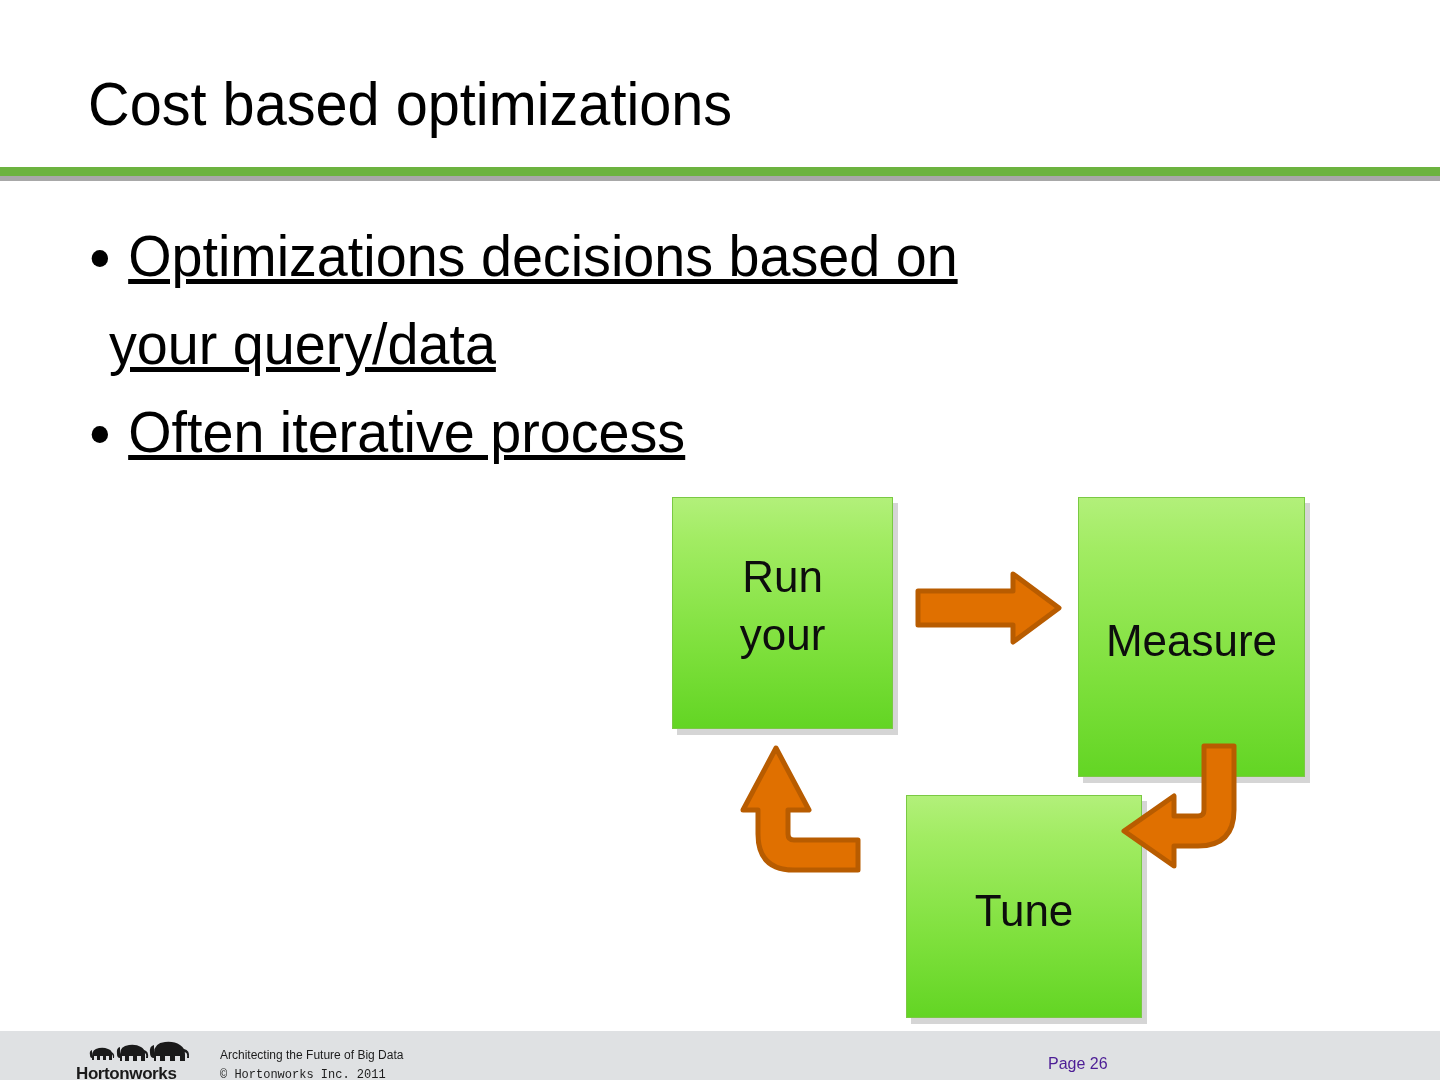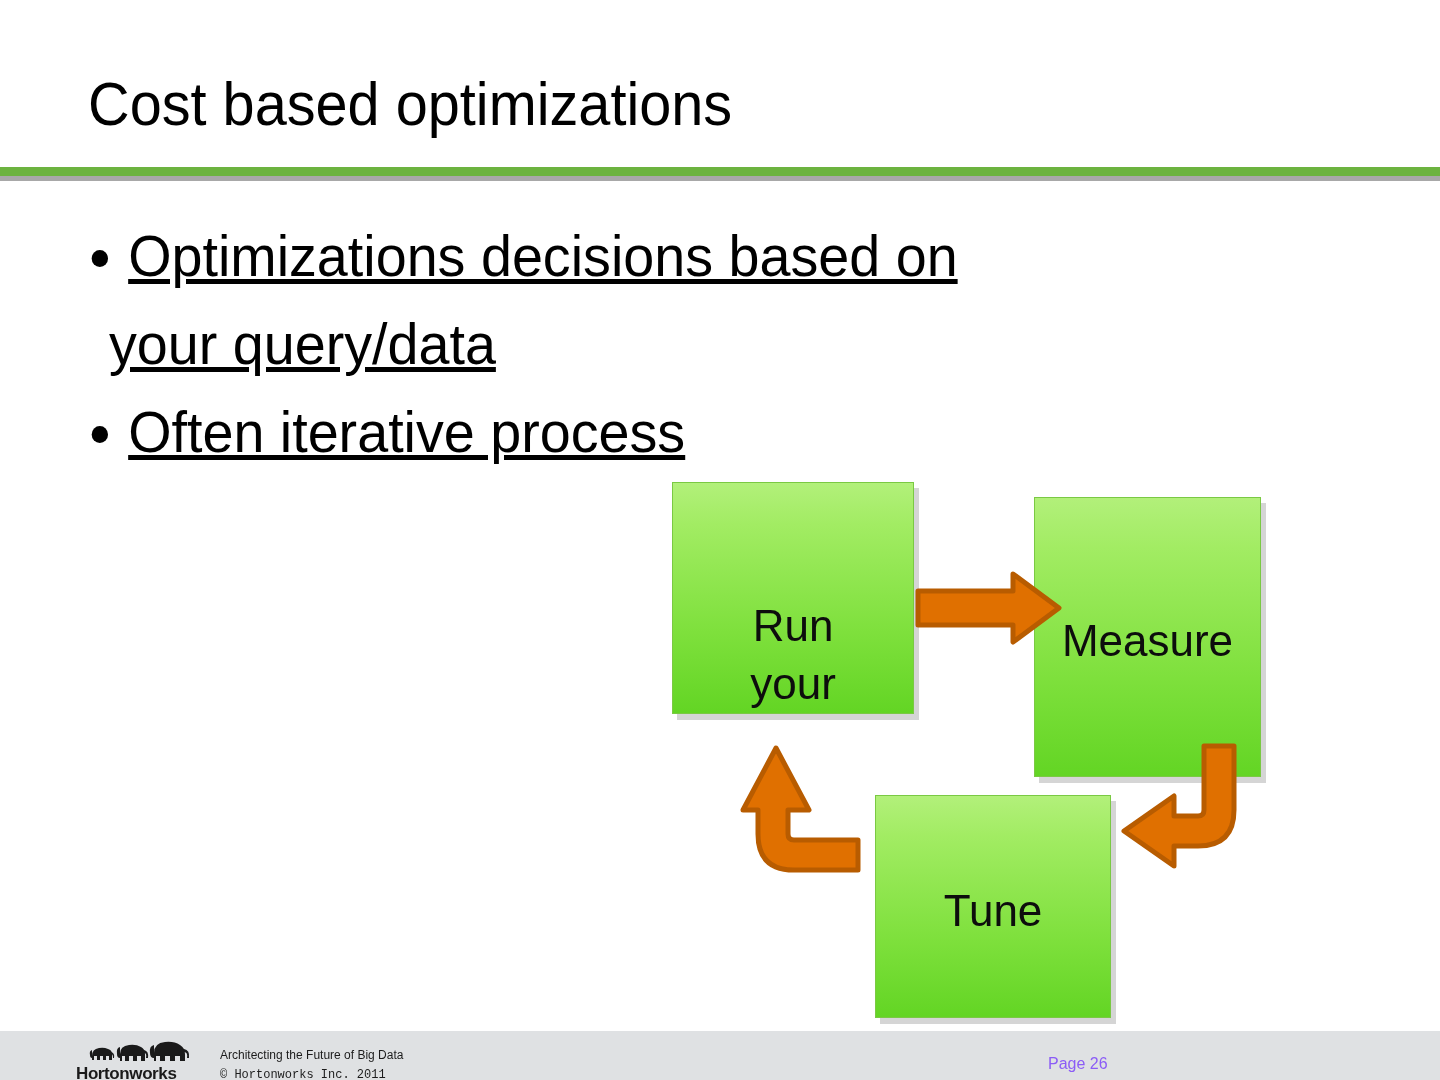--- a/index.html
+++ b/index.html
@@ -109,40 +109,39 @@
   }
   .proc-label {
     font-size: 44px;
     line-height: 58px;
     color: #0d0d0d;
     text-align: center;
     font-family: "Liberation Sans", sans-serif;
   }
   #box-run {
     left: 672px;
-    top: 466px;
-    width: 242px;
+    top: 481px;
+    width: 221px;
     height: 232px;
-    align-items: flex-end;
   }
   #box-run .proc-label {
     margin-top: -14px;
   }
   #box-measure {
-    left: 1034px;
+    left: 1078px;
     top: 481px;
     width: 227px;
     height: 280px;
     align-items: center;
   }
   #box-measure .proc-label {
     margin-top: 8px;
   }
   #box-tune {
-    left: 875px;
+    left: 906px;
     top: 779px;
     width: 236px;
     height: 223px;
   }
   #box-tune .proc-label {
     margin-top: 8px;
   }
 
   .arrow-svg {
     position: absolute;
@@ -204,21 +203,21 @@
     line-height: 22px;
     color: #1c1c1c;
     font-family: Liberation Mono, monospace;
   }
   #page-number {
     position: absolute;
     left: 1048px;
     top: 1038px;
     font-size: 16px;
     line-height: 20px;
-    color: #8b5cf6;
+    color: #4c1d95;
     font-family: "Liberation Sans", sans-serif;
   }
 </style>
 </head>
 <body>
 
 <div id="slide">
 
   <div id="title">Cost based optimizations</div>
 

